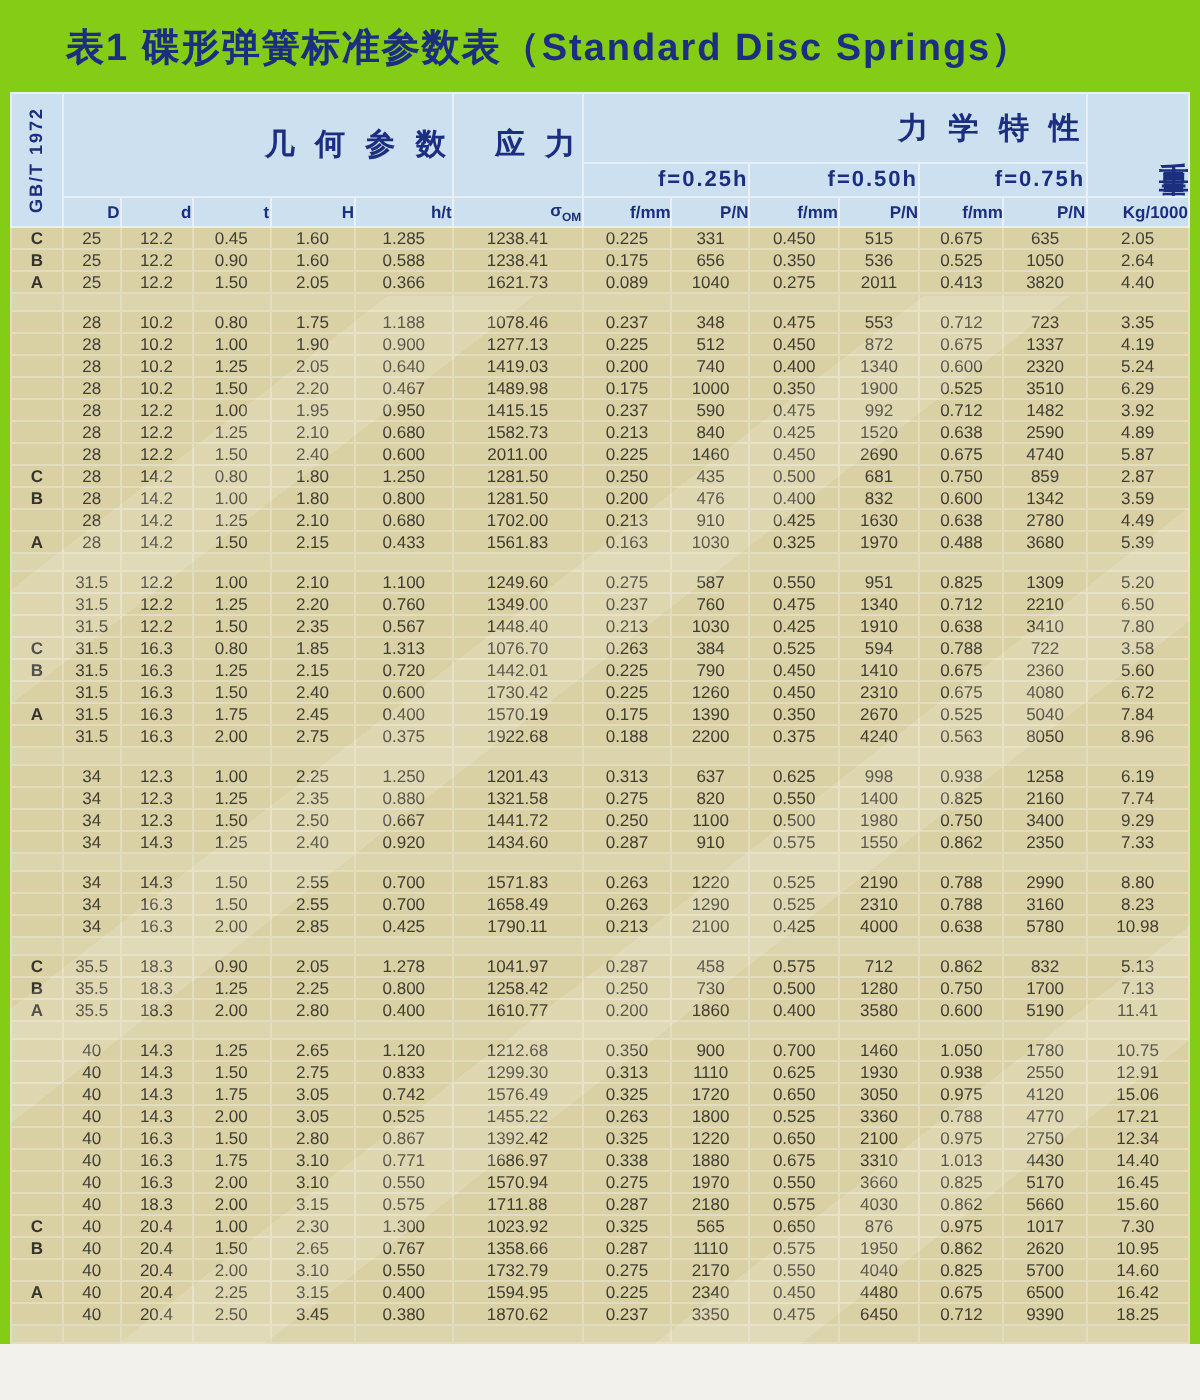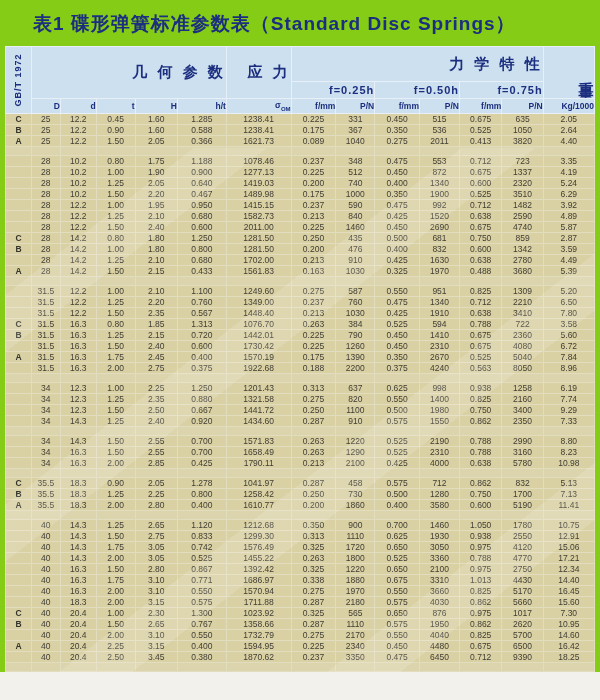--- a/index.html
+++ b/index.html
@@ -132,21 +132,21 @@
           </tr>
           <tr>
             <td class="cls">B</td>
             <td>25</td>
             <td>12.2</td>
             <td>0.90</td>
             <td>1.60</td>
             <td>0.588</td>
             <td>1238.41</td>
             <td>0.175</td>
-            <td>367</td>
+            <td>656</td>
             <td>0.350</td>
             <td>536</td>
             <td>0.525</td>
             <td>1050</td>
             <td>2.64</td>
           </tr>
           <tr>
             <td class="cls">A</td>
             <td>25</td>
             <td>12.2</td>

